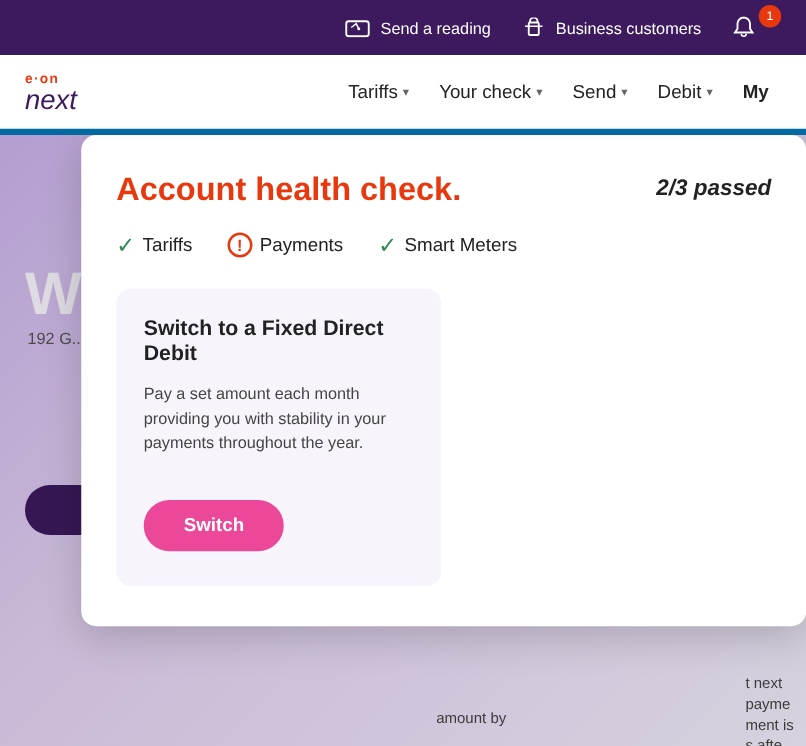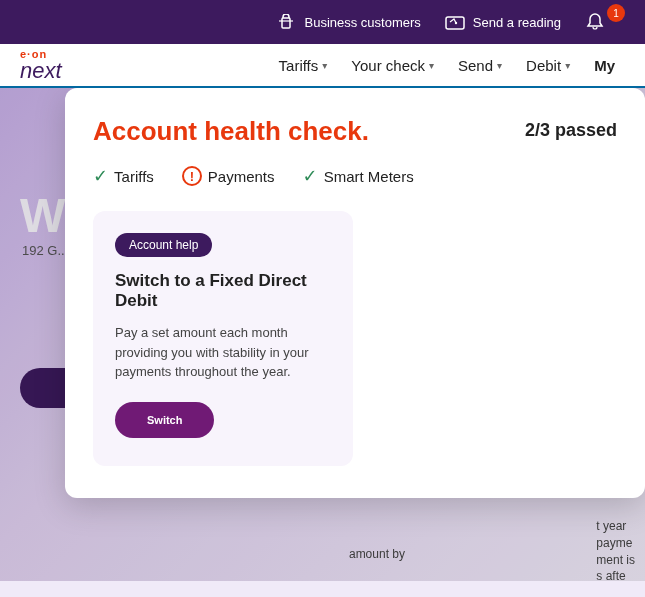--- a/index.html
+++ b/index.html
@@ -51,25 +51,25 @@
       margin-top: -8px;
     }
     .bell-wrap {
       display: flex;
       align-items: flex-start;
     }
 
     
     .nav-bar {
       background: white;
-      height: 44px;
+      height: 64px;
       display: flex;
       align-items: center;
       padding: 12px 20px;
-      border-bottom: 2px solid #0369a1;
+      border-bottom: 5px solid #0369a1;
     }
     .logo-wrap {
       margin-right: auto;
     }
     .logo-eon {
       font-size: 11px;
       color: #e8380d;
       font-weight: bold;
       letter-spacing: 1px;
     }
@@ -206,20 +206,21 @@
     .modal-title {
       font-size: 26px;
       font-weight: bold;
       color: #e8380d;
     }
     .modal-passed {
       font-size: 18px;
       font-weight: bold;
       color: #222;
       margin-top: 4px;
+      font-style: italic;
     }
     .modal-checks {
       display: flex;
       gap: 28px;
       margin-bottom: 24px;
       align-items: center;
     }
     .check-item {
       display: flex;
       align-items: center;
@@ -264,57 +265,57 @@
     .card-title {
       font-size: 17px;
       font-weight: bold;
       color: #222;
       margin-bottom: 12px;
     }
     .card-desc {
       font-size: 13px;
       color: #444;
       line-height: 1.5;
-      margin-bottom: 20px;
+      margin-bottom: 36px;
     }
     .switch-btn {
-      background: #701a75;
+      background: #ec4899;
       color: white;
       border: none;
       border-radius: 24px;
       padding: 12px 32px;
-      font-size: 11px;
+      font-size: 15px;
       font-weight: bold;
       cursor: pointer;
     }
   </style>
 </head>
 <body>
 
 <div class="top-bar">
+  <div class="top-bar-item">
+    <div class="top-bar-icon">
+      <svg width="20" height="16" viewBox="0 0 20 16" fill="none">
+        <rect x="1" y="3" width="18" height="12" rx="2" stroke="white" stroke-width="1.5" fill="none"></rect>
+        <path d="M5 8 L9 5 L11 9" stroke="white" stroke-width="1.2" fill="none"></path>
+        <circle cx="11" cy="9" r="1.2" fill="white"></circle>
+      </svg>
+    </div>
+    <span>Send a reading</span>
+  </div>
   <div class="top-bar-item">
     <div class="top-bar-icon">
       <svg width="18" height="16" viewBox="0 0 18 16" fill="none">
         <rect x="5" y="4" width="8" height="10" rx="1" stroke="white" stroke-width="1.5" fill="none"></rect>
         <path d="M6 4V3a2 2 0 0 1 6 0v1" stroke="white" stroke-width="1.5" fill="none"></path>
         <line x1="2" y1="7" x2="16" y2="7" stroke="white" stroke-width="1.2"></line>
       </svg>
     </div>
     <span>Business customers</span>
   </div>
-  <div class="top-bar-item">
-    <div class="top-bar-icon">
-      <svg width="20" height="16" viewBox="0 0 20 16" fill="none">
-        <rect x="1" y="3" width="18" height="12" rx="2" stroke="white" stroke-width="1.5" fill="none"></rect>
-        <path d="M5 8 L9 5 L11 9" stroke="white" stroke-width="1.2" fill="none"></path>
-        <circle cx="11" cy="9" r="1.2" fill="white"></circle>
-      </svg>
-    </div>
-    <span>Send a reading</span>
-  </div>
   <div class="top-bar-item bell-wrap">
     <div class="top-bar-icon">
       <svg width="18" height="18" viewBox="0 0 18 18" fill="none">
         <path d="M9 1a5 5 0 0 1 5 5v4l2 3H2l2-3V6a5 5 0 0 1 5-5z" stroke="white" stroke-width="1.5" fill="none"></path>
         <path d="M7 14a2 2 0 0 0 4 0" stroke="white" stroke-width="1.2" fill="none"></path>
       </svg>
     </div>
     <div class="notification-badge">1</div>
   </div>
 </div>
@@ -347,21 +348,21 @@
   </div>
 </div>
 
 <div class="page-bg">
   <div class="page-bg-text">We</div>
   <div class="page-bg-address">192 G...</div>
   <div class="page-bg-right-label">Ac</div>
   <div class="page-bg-purple-bar"></div>
   <div class="page-bg-orange-circle"></div>
   <div class="page-bg-side-text">
-    <div>t year</div>
+    <div>t next</div>
     <div>payme</div>
     <div>ment is</div>
     <div>s afte</div>
 
   </div>
   <div class="page-bg-bottom-text">amount by</div>
 
   <div class="modal-overlay">
     <div class="modal">
       <div class="modal-header">
@@ -378,20 +379,19 @@
           <div class="check-icon-warning">!</div>
           <span>Payments</span>
         </div>
         <div class="check-item">
           <span class="check-icon-green">✓</span>
           <span>Smart Meters</span>
         </div>
       </div>
 
       <div class="card">
-        <div class="card-badge">Account help</div>
         <div class="card-title">Switch to a Fixed Direct Debit</div>
         <div class="card-desc">Pay a set amount each month providing you with stability in your payments throughout the year.</div>
         <button class="switch-btn">Switch</button>
       </div>
     </div>
   </div>
 </div>
 
 </body></html>

